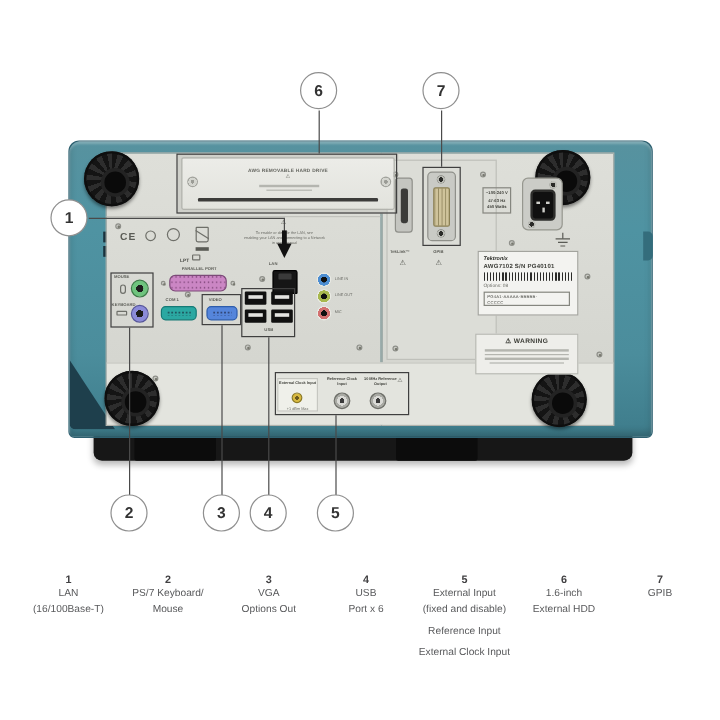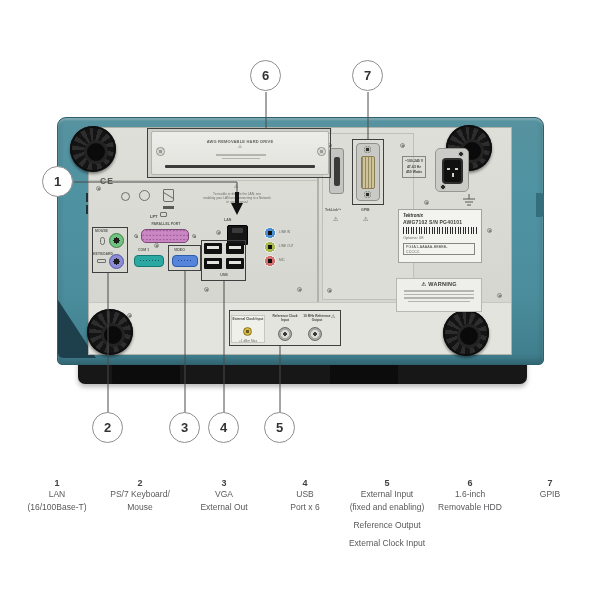--- a/index.html
+++ b/index.html
@@ -154,21 +154,21 @@
   <div class="abs hdd-plate">
     <div class="abs hdd-text">AWG REMOVABLE HARD DRIVE</div>
     <div class="abs hdd-warn" style="left:0;top:12px;width:100%">⚠</div>
     <div class="abs micro" style="left:64px;top:22px;width:50px"></div>
     <div class="abs micro" style="left:70px;top:25.5px;width:38px"></div>
     <div class="abs hdd-screw" style="left:4px;top:15px"></div>
     <div class="abs hdd-screw" style="left:165px;top:15px"></div>
     <div class="abs hdd-slot"></div>
   </div>
 
-  <div class="abs ce" style="left:100px;top:176px">CE</div>
+  <div class="abs ce" style="left:100px;top:192px">CE</div>
   <div class="abs ring" style="left:121px;top:192px;width:9px;height:9px"></div>
   <div class="abs ring" style="left:139px;top:190px;width:11px;height:11px"></div>
   <div class="abs weee" style="left:163px;top:189px"></div>
   <div class="abs weee-bar" style="left:163px;top:206px"></div>
 
   <div class="abs t35 wsign" style="left:234px;top:184px;font-size:5px">⚠</div>
   <div class="abs note" style="left:200px;top:192px;width:74px">
     <div class="t32">To enable or disable the LAN, see</div>
     <div class="t32">enabling your LAN and connecting to a Network</div>
     <div class="t32">in user manual</div>
@@ -309,38 +309,38 @@
       <div class="legend-line">(16/100Base-T)</div>
     </div>
     <div class="abs legend-col" style="left:90px">
       <div class="legend-num">2</div>
       <div class="legend-line">PS/7 Keyboard/</div>
       <div class="legend-line">Mouse</div>
     </div>
     <div class="abs legend-col" style="left:174px">
       <div class="legend-num">3</div>
       <div class="legend-line">VGA</div>
-      <div class="legend-line">External Out</div>
+      <div class="legend-line">Options Out</div>
     </div>
     <div class="abs legend-col" style="left:255px">
       <div class="legend-num">4</div>
       <div class="legend-line">USB</div>
       <div class="legend-line">Port x 6</div>
     </div>
     <div class="abs legend-col" style="left:337px">
       <div class="legend-num">5</div>
       <div class="legend-line">External Input</div>
-      <div class="legend-line">(fixed and enabling)</div>
-      <div class="legend-line gap">Reference Output</div>
+      <div class="legend-line">(fixed and disable)</div>
+      <div class="legend-line gap">Reference Input</div>
       <div class="legend-line gap">External Clock Input</div>
     </div>
     <div class="abs legend-col" style="left:420px">
       <div class="legend-num">6</div>
       <div class="legend-line">1.6-inch</div>
-      <div class="legend-line">Removable HDD</div>
+      <div class="legend-line">External HDD</div>
     </div>
     <div class="abs legend-col" style="left:500px">
       <div class="legend-num">7</div>
       <div class="legend-line">GPIB</div>
     </div>
   </div>
 
 </div>
 
 </body></html>

